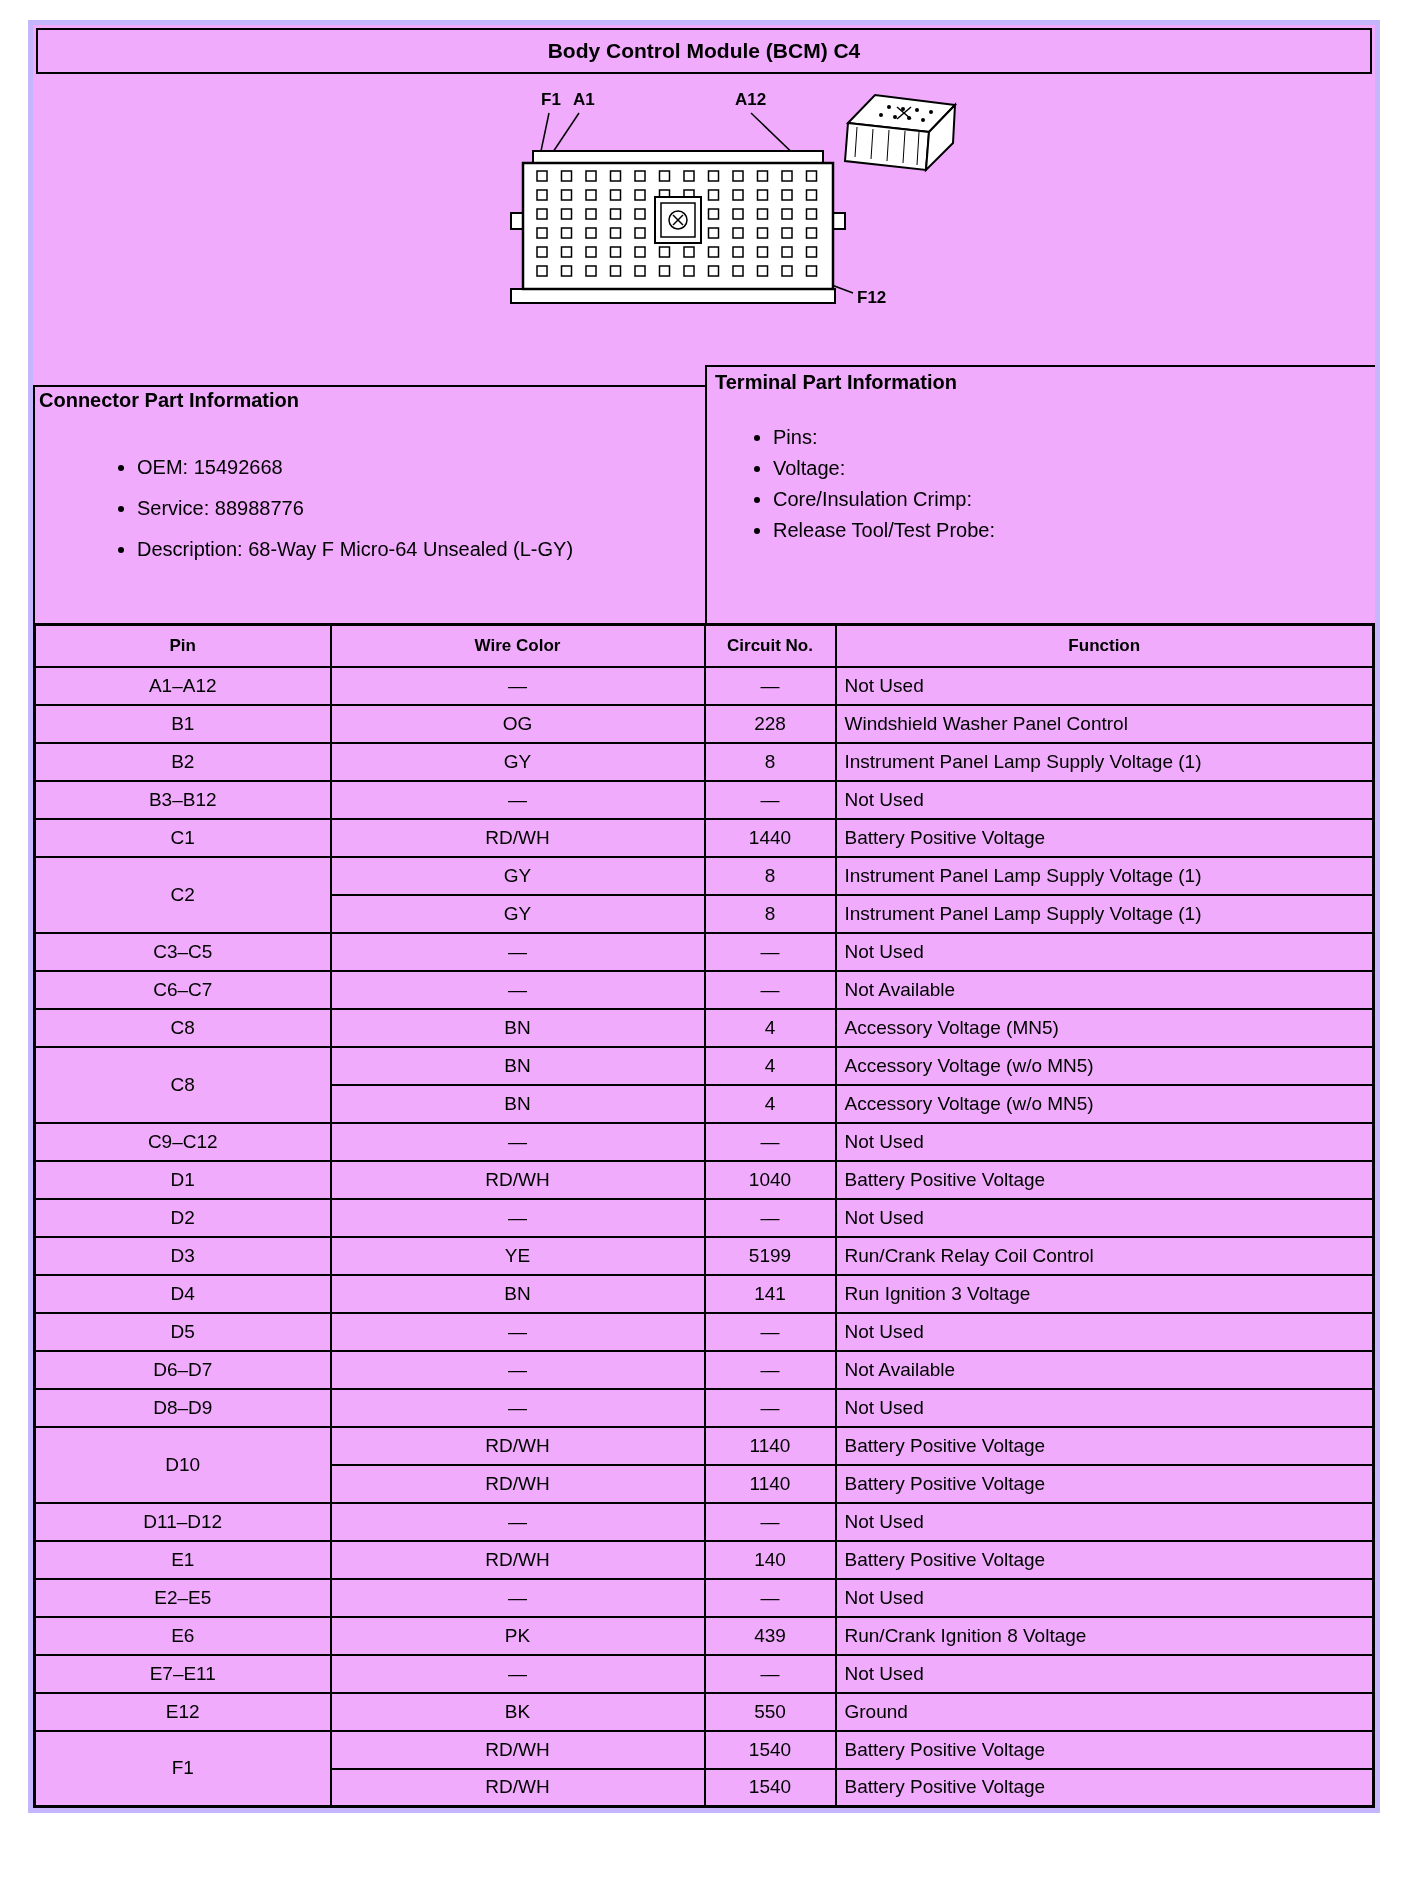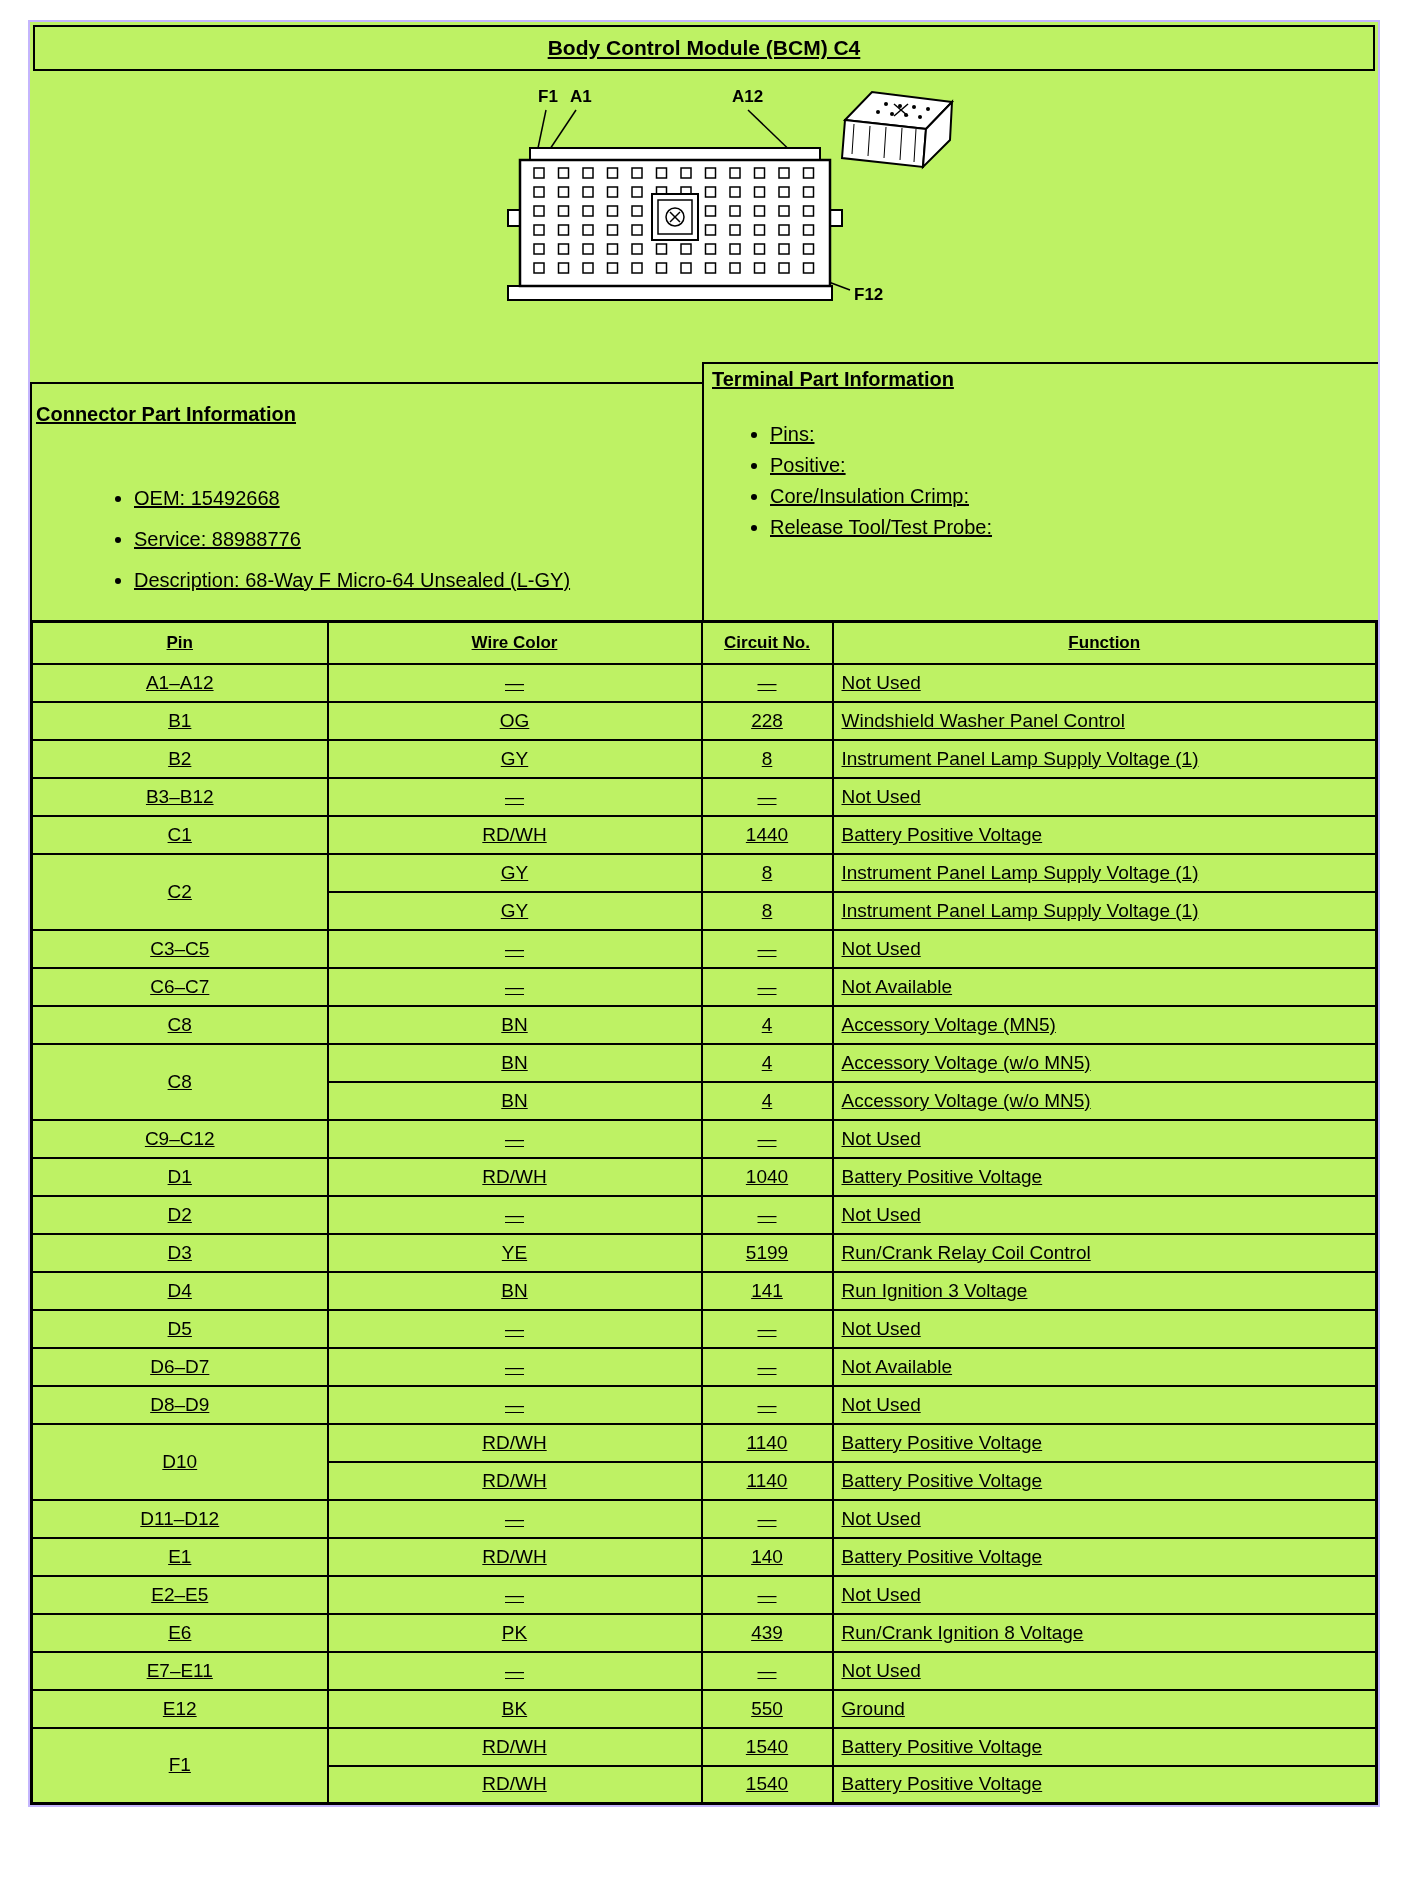--- a/index.html
+++ b/index.html
@@ -1,33 +1,33 @@
 <!DOCTYPE html>
 <html><head>
 <meta charset="utf-8">
 <style>
   * { box-sizing: border-box; }
   html, body { margin: 0; padding: 0; }
   body {
     width: 1408px; height: 1898px; background: #fff; position: relative;
     font-family: "Liberation Sans", sans-serif; color: #000;
   }
-  .sheet { position: absolute; left: 28px; top: 20px; width: 1352px; border: 2px solid #c4b5fd; background: #bef264; text-decoration: underline; }
+  .sheet { position: absolute; left: 28px; top: 20px; width: 1352px; border: 5px solid #c4b5fd; background: #f0abfc; }
   .title-bar {
     margin: 3px; border: 2px solid #000; height: 46px;
     display: flex; align-items: center; justify-content: center;
     font-size: 21px; font-weight: bold;
   }
   .diagram-section { position: relative; height: 288px; }
   .diagram-wrap { position: absolute; left: 470px; top: 4px; }
   .info-row { display: flex; height: 258px; }
   .info-left { width: 672px; margin-top: 20px; border: 2px solid #000; border-bottom: none; border-right: none; }
   .info-right { flex: 1; border-top: 2px solid #000; border-left: 2px solid #000; }
   .info-heading { font-size: 20px; font-weight: bold; padding: 4px 8px; }
-  .info-left .info-heading { padding: 19px 4px; }
+  .info-left .info-heading { padding: 2px 4px; }
   ul.bullets { margin: 0; font-size: 20px; }
   .info-left ul.bullets { margin-top: 42px; padding-left: 102px; }
   .info-right ul.bullets { margin-top: 28px; padding-left: 66px; }
   .info-left ul.bullets li { margin: 18px 0; }
   .info-right ul.bullets li { margin: 8px 0; }
   table.pin-table { width: 100%; border-collapse: collapse; table-layout: fixed; border: 3px solid #000; }
   .pin-table th, .pin-table td { border: 2px solid #000; font-size: 19px; padding: 0 6px; overflow: hidden; white-space: nowrap; }
   .pin-table th { height: 42px; font-size: 17px; text-align: center; }
   .pin-table td { height: 38px; text-align: center; vertical-align: middle; }
   .pin-table td.col-function { text-align: left; padding-left: 8px; }
@@ -169,21 +169,21 @@
       <ul class="bullets">
         <li>OEM: 15492668</li>
         <li>Service: 88988776</li>
         <li>Description: 68-Way F Micro-64 Unsealed (L-GY)</li>
       </ul>
     </div>
     <div class="info-right">
       <div class="info-heading">Terminal Part Information</div>
       <ul class="bullets">
         <li>Pins:</li>
-        <li>Positive:</li>
+        <li>Voltage:</li>
         <li>Core/Insulation Crimp:</li>
         <li>Release Tool/Test Probe:</li>
       </ul>
     </div>
   </div>
 
   <table class="pin-table">
     <colgroup>
       <col style="width:296px">
       <col style="width:374px">

